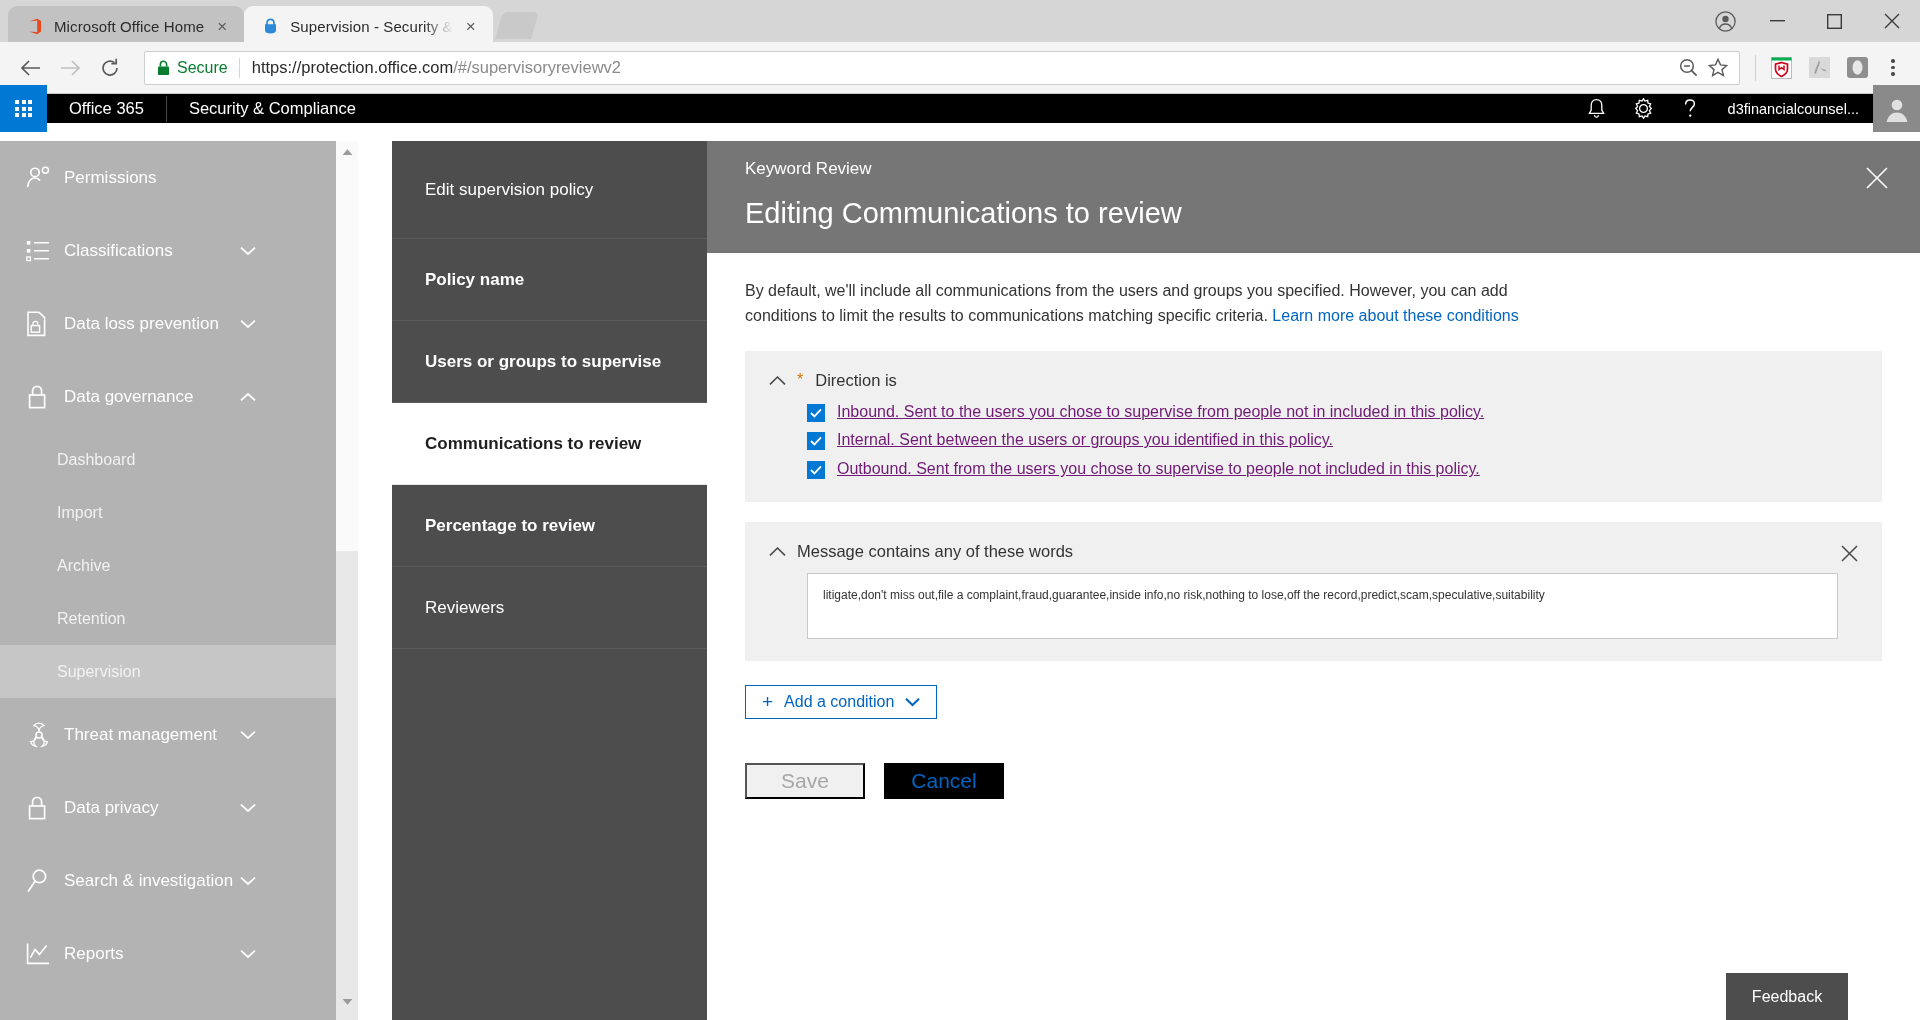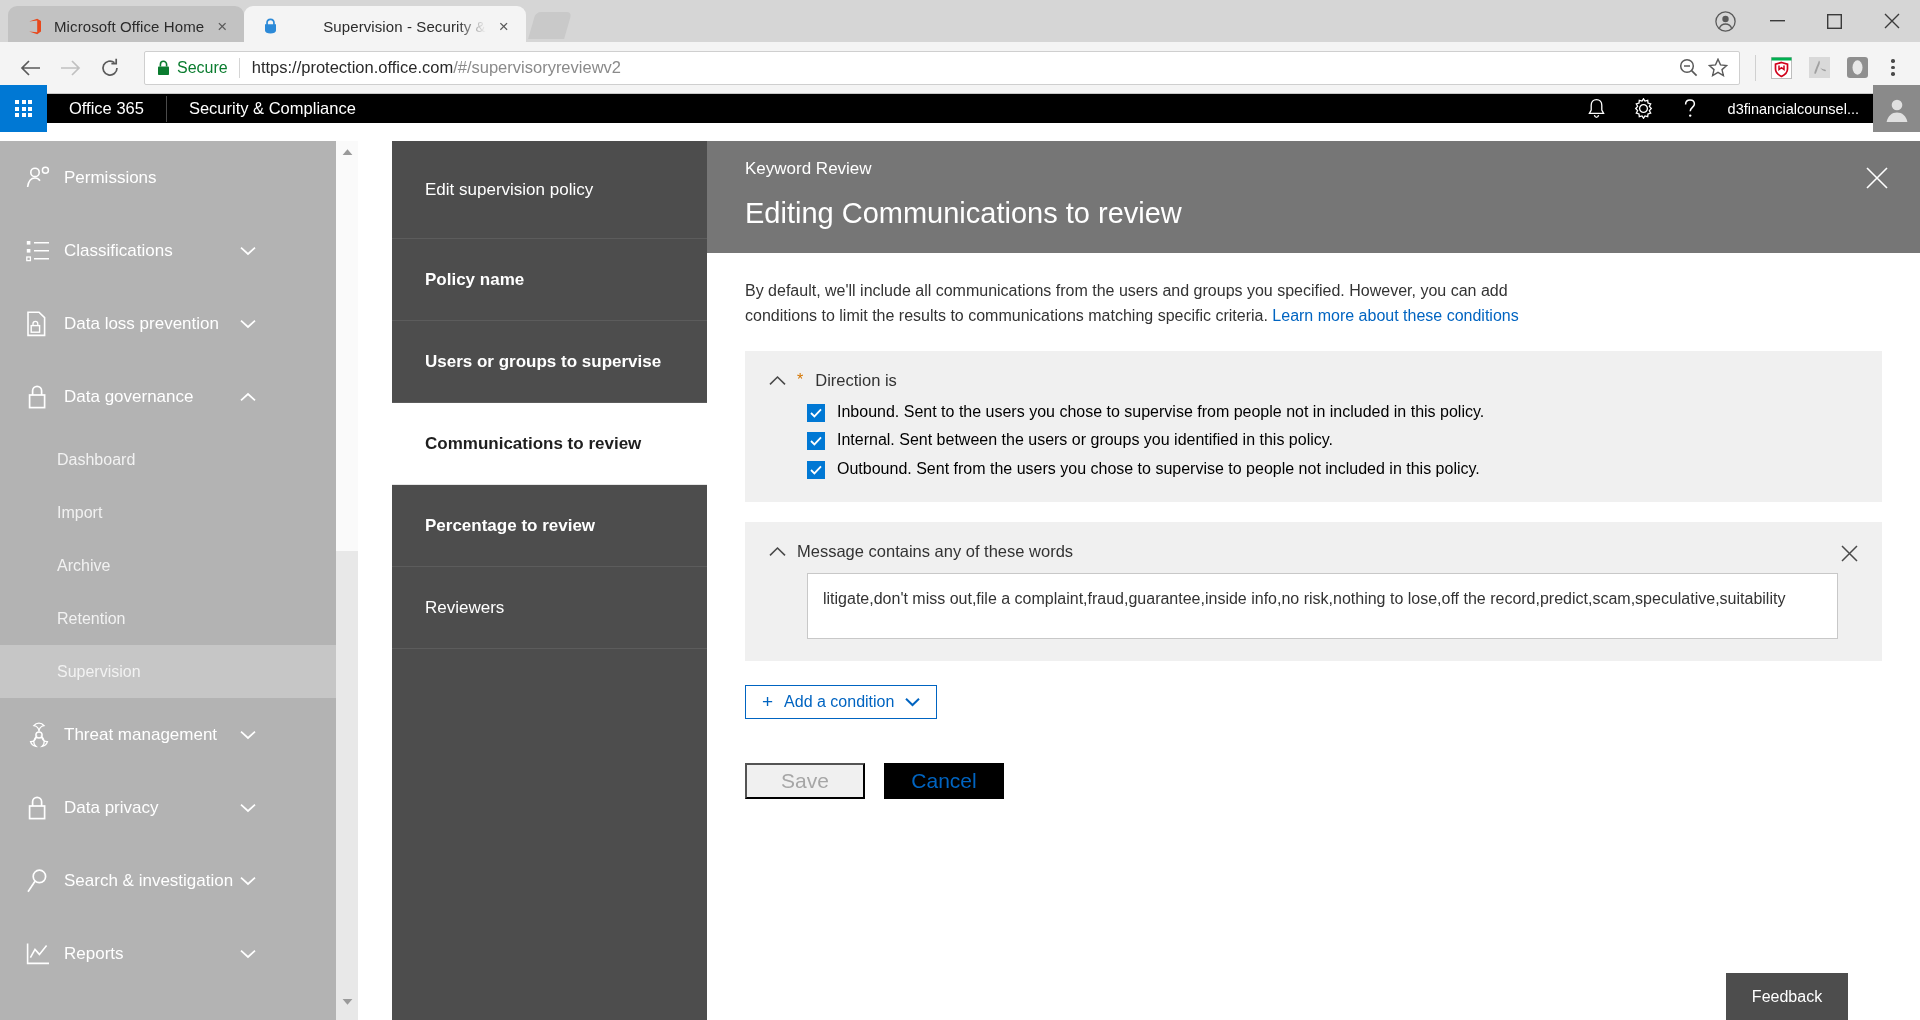--- a/index.html
+++ b/index.html
@@ -30,21 +30,20 @@
     width: 17px; height: 17px; flex: 0 0 17px; margin-right: 11px;
     display: flex; align-items: center; justify-content: center;
   }
   .tab-title {
     white-space: nowrap; overflow: hidden;
     flex: 1 1 auto; letter-spacing: 0.1px;
   }
   .tab.active .tab-title {
     -webkit-mask-image: linear-gradient(to right, #000 82%, transparent 100%);
     mask-image: linear-gradient(to right, #000 82%, transparent 100%);
-    margin-left: 33px;
   }
   .tab-close {
     width: 20px; height: 20px; margin-left: 8px; flex: 0 0 20px;
     display: flex; align-items: center; justify-content: center;
     font-size: 17px; color: #5a5a5a; line-height: 1;
   }
   .newtab {
     width: 36px; height: 27px; margin-left: 6px; margin-bottom: 3px;
     background: #c9c9c9; border-top-left-radius: 5px; border-top-right-radius: 5px;
     transform: skewX(-16deg);
@@ -251,26 +250,26 @@
     display: flex; align-items: center; justify-content: center; color: #4a4a4a;
   }
   .cbrow {
     display: flex; align-items: flex-start; gap: 12px;
     margin-left: 38px; margin-top: 8px;
   }
   .cb {
     width: 18px; height: 18px; flex: 0 0 18px; background: #0078d4;
     display: flex; align-items: center; justify-content: center; margin-top: 2px;
   }
-  .cb-label { font-size: 16px; color: #000000; line-height: 1.3; }
+  .cb-label { font-size: 16px; color: #701a75; line-height: 1.3; text-decoration: underline; }
   .kwbox {
     margin-left: 38px; margin-top: 12px; margin-right: 20px;
     background: #ffffff; border: 1px solid #c8c8c8;
     padding: 13px 15px; min-height: 66px;
-    font-size: 16px; color: #333333; line-height: 1.45;
+    font-size: 12px; color: #333333; line-height: 1.45;
   }
 
   .add-cond {
     display: inline-flex; align-items: center; gap: 11px;
     border: 1px solid #0064c1; color: #0064c1; background: #fff;
     height: 34px; padding: 0 16px; font-size: 16px; margin-top: 4px;
   }
   .add-cond .plus { font-size: 19px; line-height: 1; }
 
   .actionrow { display: flex; gap: 19px; margin-top: 44px; }

